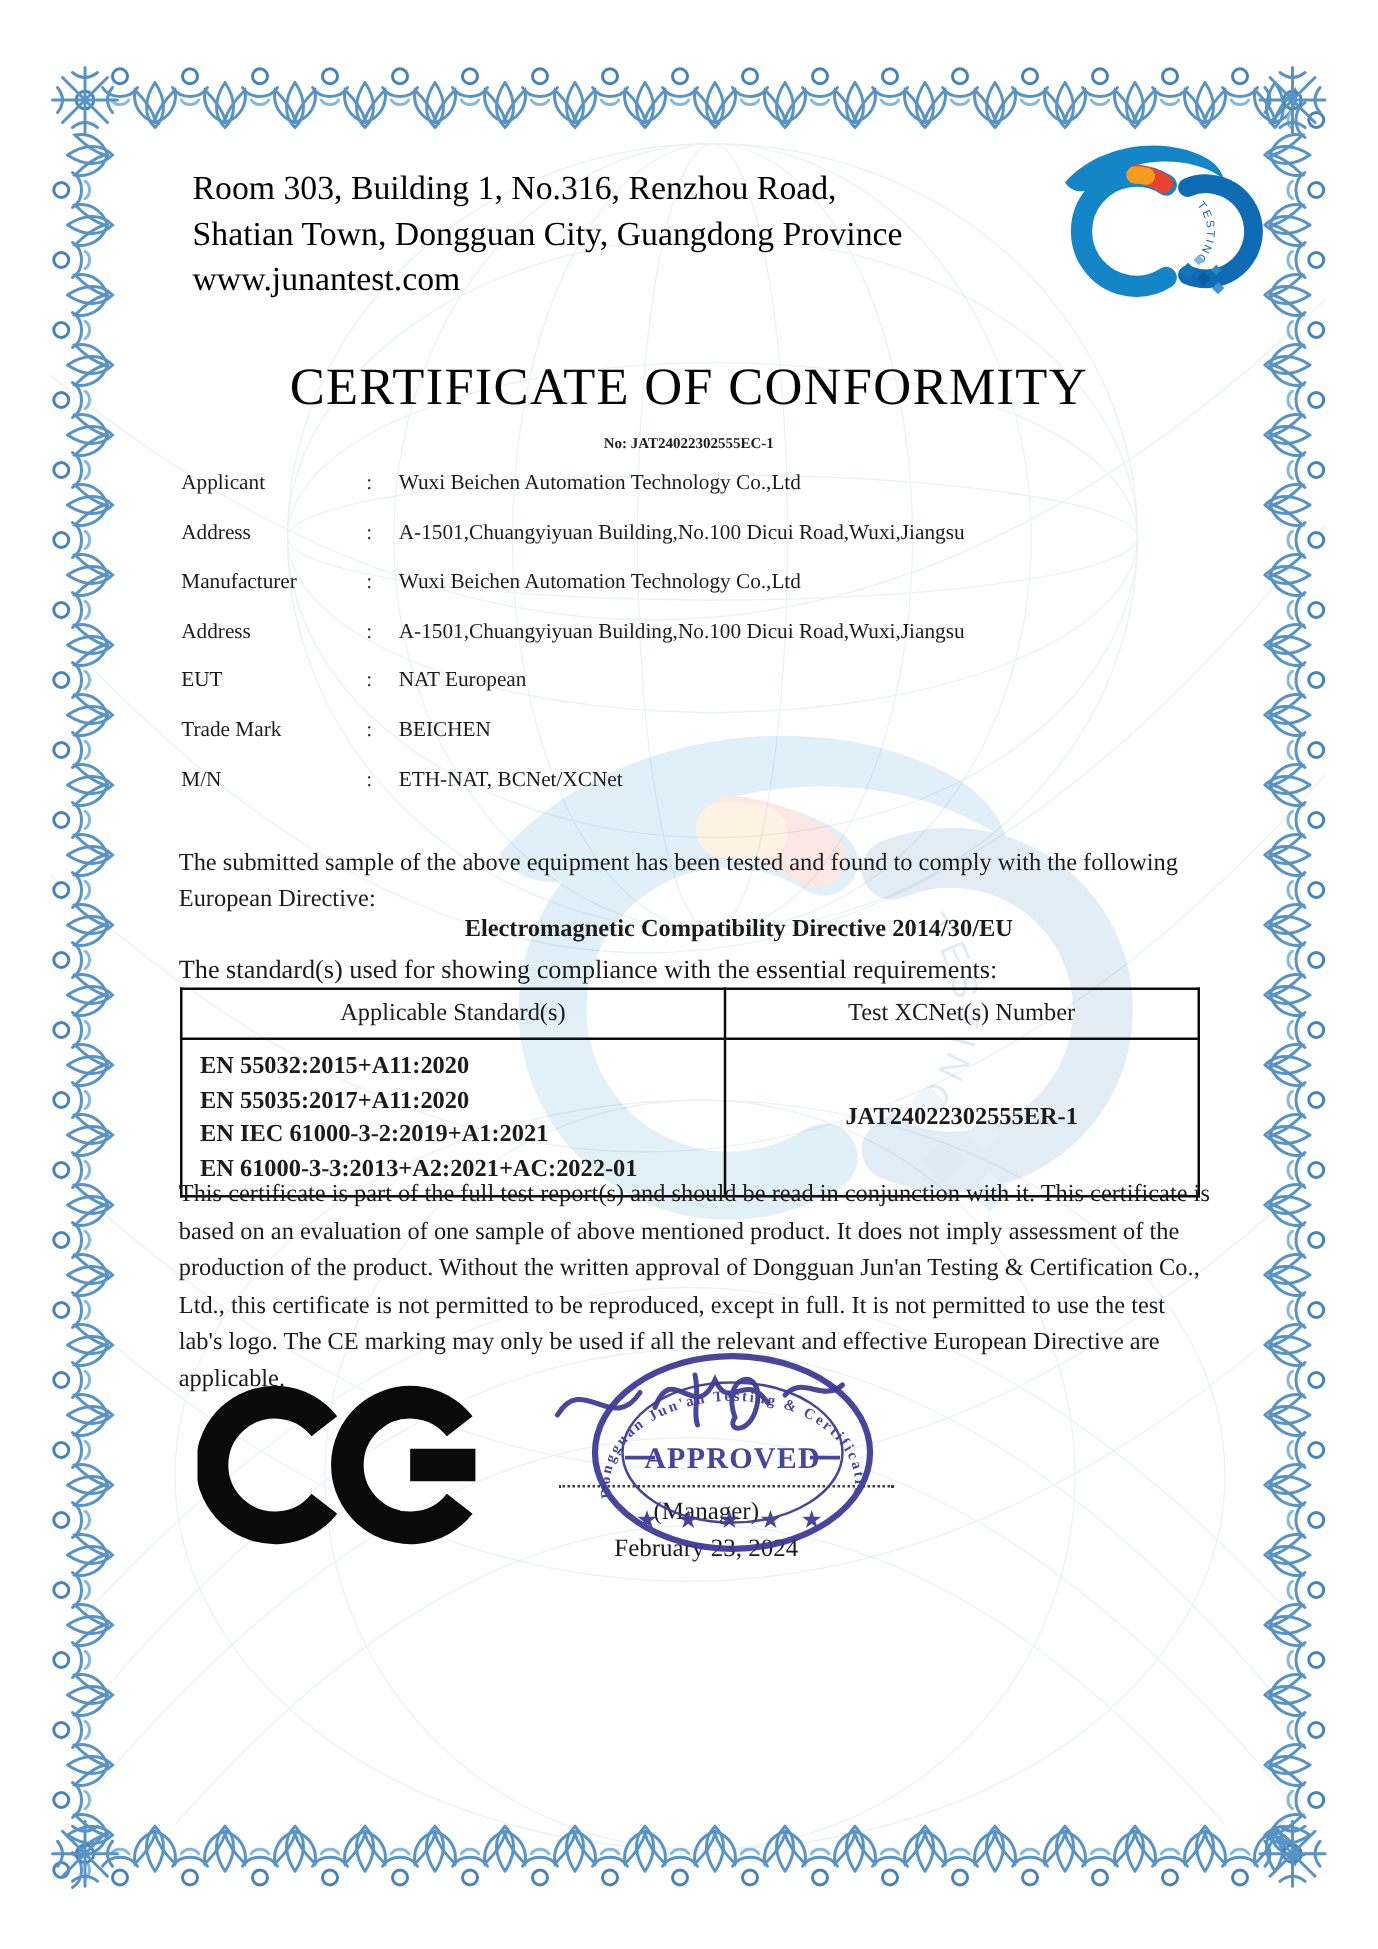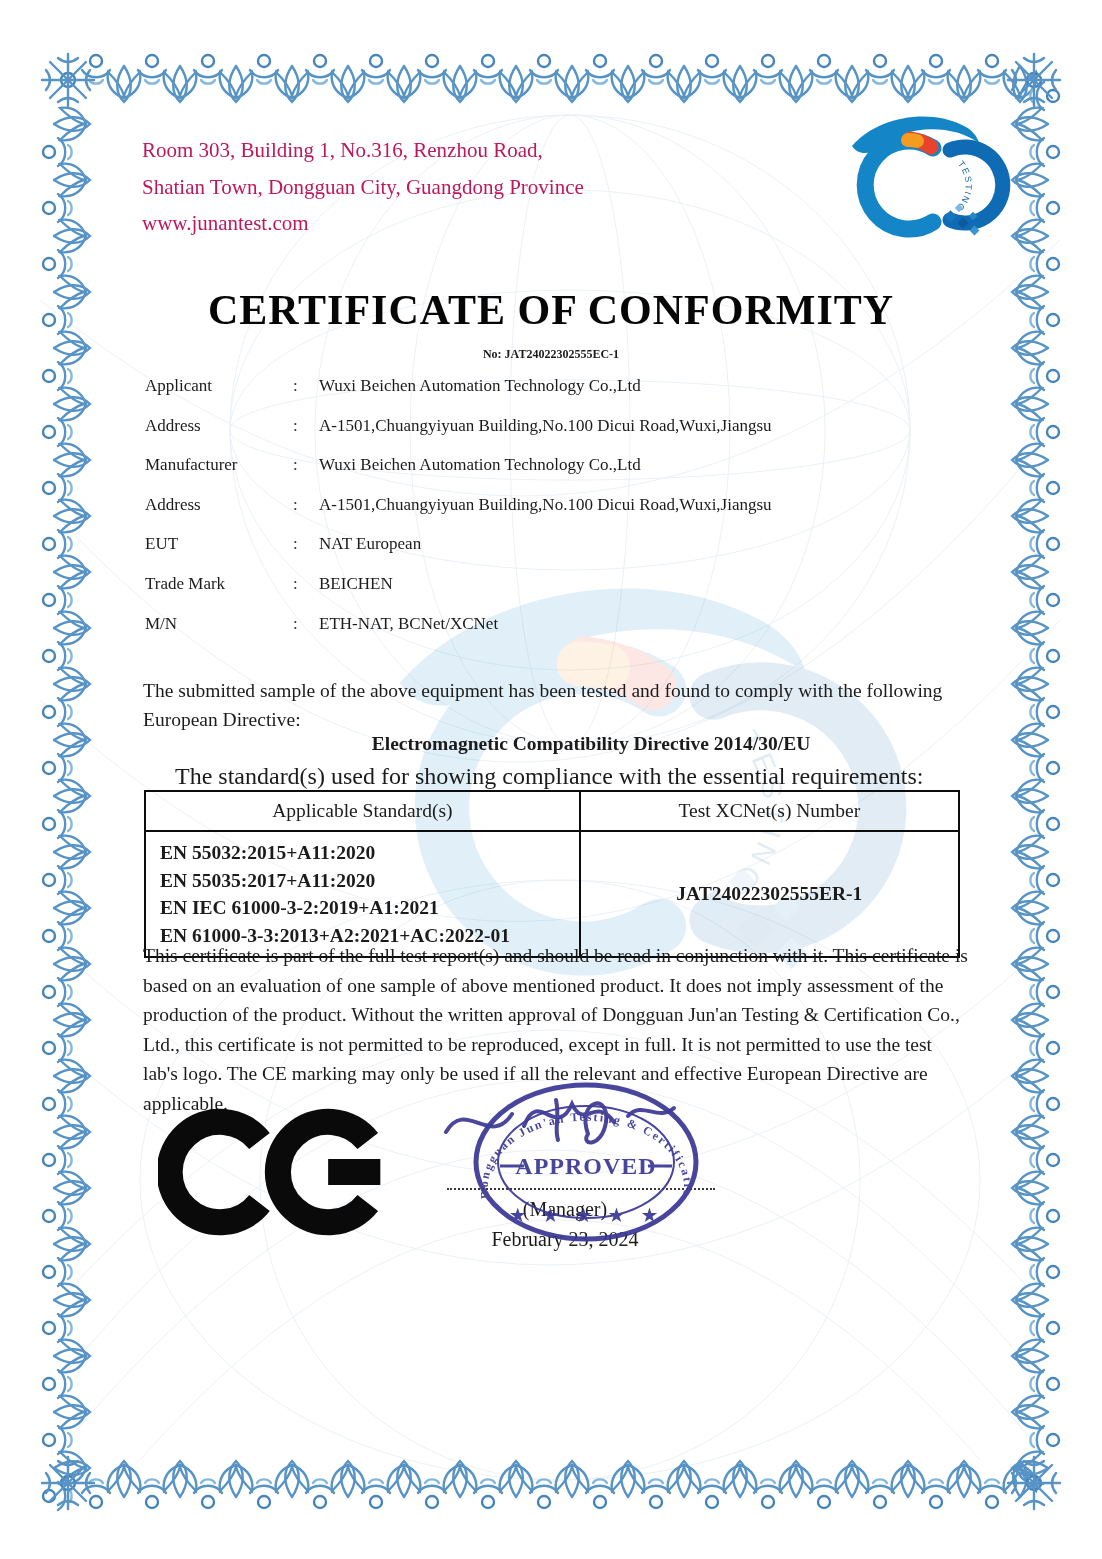--- a/index.html
+++ b/index.html
@@ -3,31 +3,31 @@
 <meta charset="utf-8">
 <style>
   html,body{margin:0;padding:0;}
   body{
     width:1102px;height:1559px;position:relative;background:#ffffff;
     font-family:"Liberation Serif", serif;color:#1b1b1b;overflow:hidden;
   }
   .page{position:absolute;inset:0;}
   #deco{position:absolute;left:0;top:0;z-index:0;}
   .abs{position:absolute;z-index:1;}
-  .addr{left:142px;top:132px;font-size:21px;line-height:36.5px;color:#be185d;}
-  .title{left:0;top:286px;width:1102px;text-align:center;font-size:42px;font-weight:bold;letter-spacing:1px;color:#060606;}
+  .addr{left:154px;top:132px;font-size:27px;line-height:36.5px;color:#000000;}
+  .title{left:0;top:286px;width:1102px;text-align:center;font-size:42px;font-weight:normal;letter-spacing:1px;color:#060606;}
   .certno{left:0;top:347px;width:1102px;text-align:center;font-size:12px;font-weight:bold;}
   .fields{left:145px;top:376px;width:822px;}
   .frow{display:flex;height:39.6px;font-size:17px;align-items:flex-start;}
   .flabel{flex:0 0 148px;}
   .fcolon{flex:0 0 26px;color:#333;}
   .fvalue{flex:1;}
   .intro{left:143px;top:676px;width:826px;font-size:19.5px;line-height:29px;}
   .directive{left:0;top:733px;width:1102px;text-align:center;font-size:19.5px;font-weight:bold;padding-left:40px;}
-  .stdintro{left:143px;top:763px;width:826px;font-size:24px;margin-left:32px;}
+  .stdintro{left:143px;top:763px;width:826px;font-size:21px;}
   .stdtable{left:144px;top:790px;width:816px;border-collapse:collapse;z-index:1;position:absolute;}
   .stdtable th,.stdtable td{border:2.5px solid #0c0c0c;}
   .stdtable th{font-size:19.5px;font-weight:normal;height:36px;text-align:center;}
   .col-std{width:433px;}
   .col-rep{width:383px;}
   td.stdcell{padding:7px 8px 7px 14px;border-radius:31px;}
   .stdline{font-size:19.5px;font-weight:bold;line-height:27.6px;white-space:nowrap;}
   td.repcell{text-align:center;font-size:19.5px;font-weight:bold;}
   .disclaimer{left:143px;top:941px;width:828px;font-size:19.5px;line-height:29.6px;}
   .ce{left:158px;top:1093px;z-index:1;}

